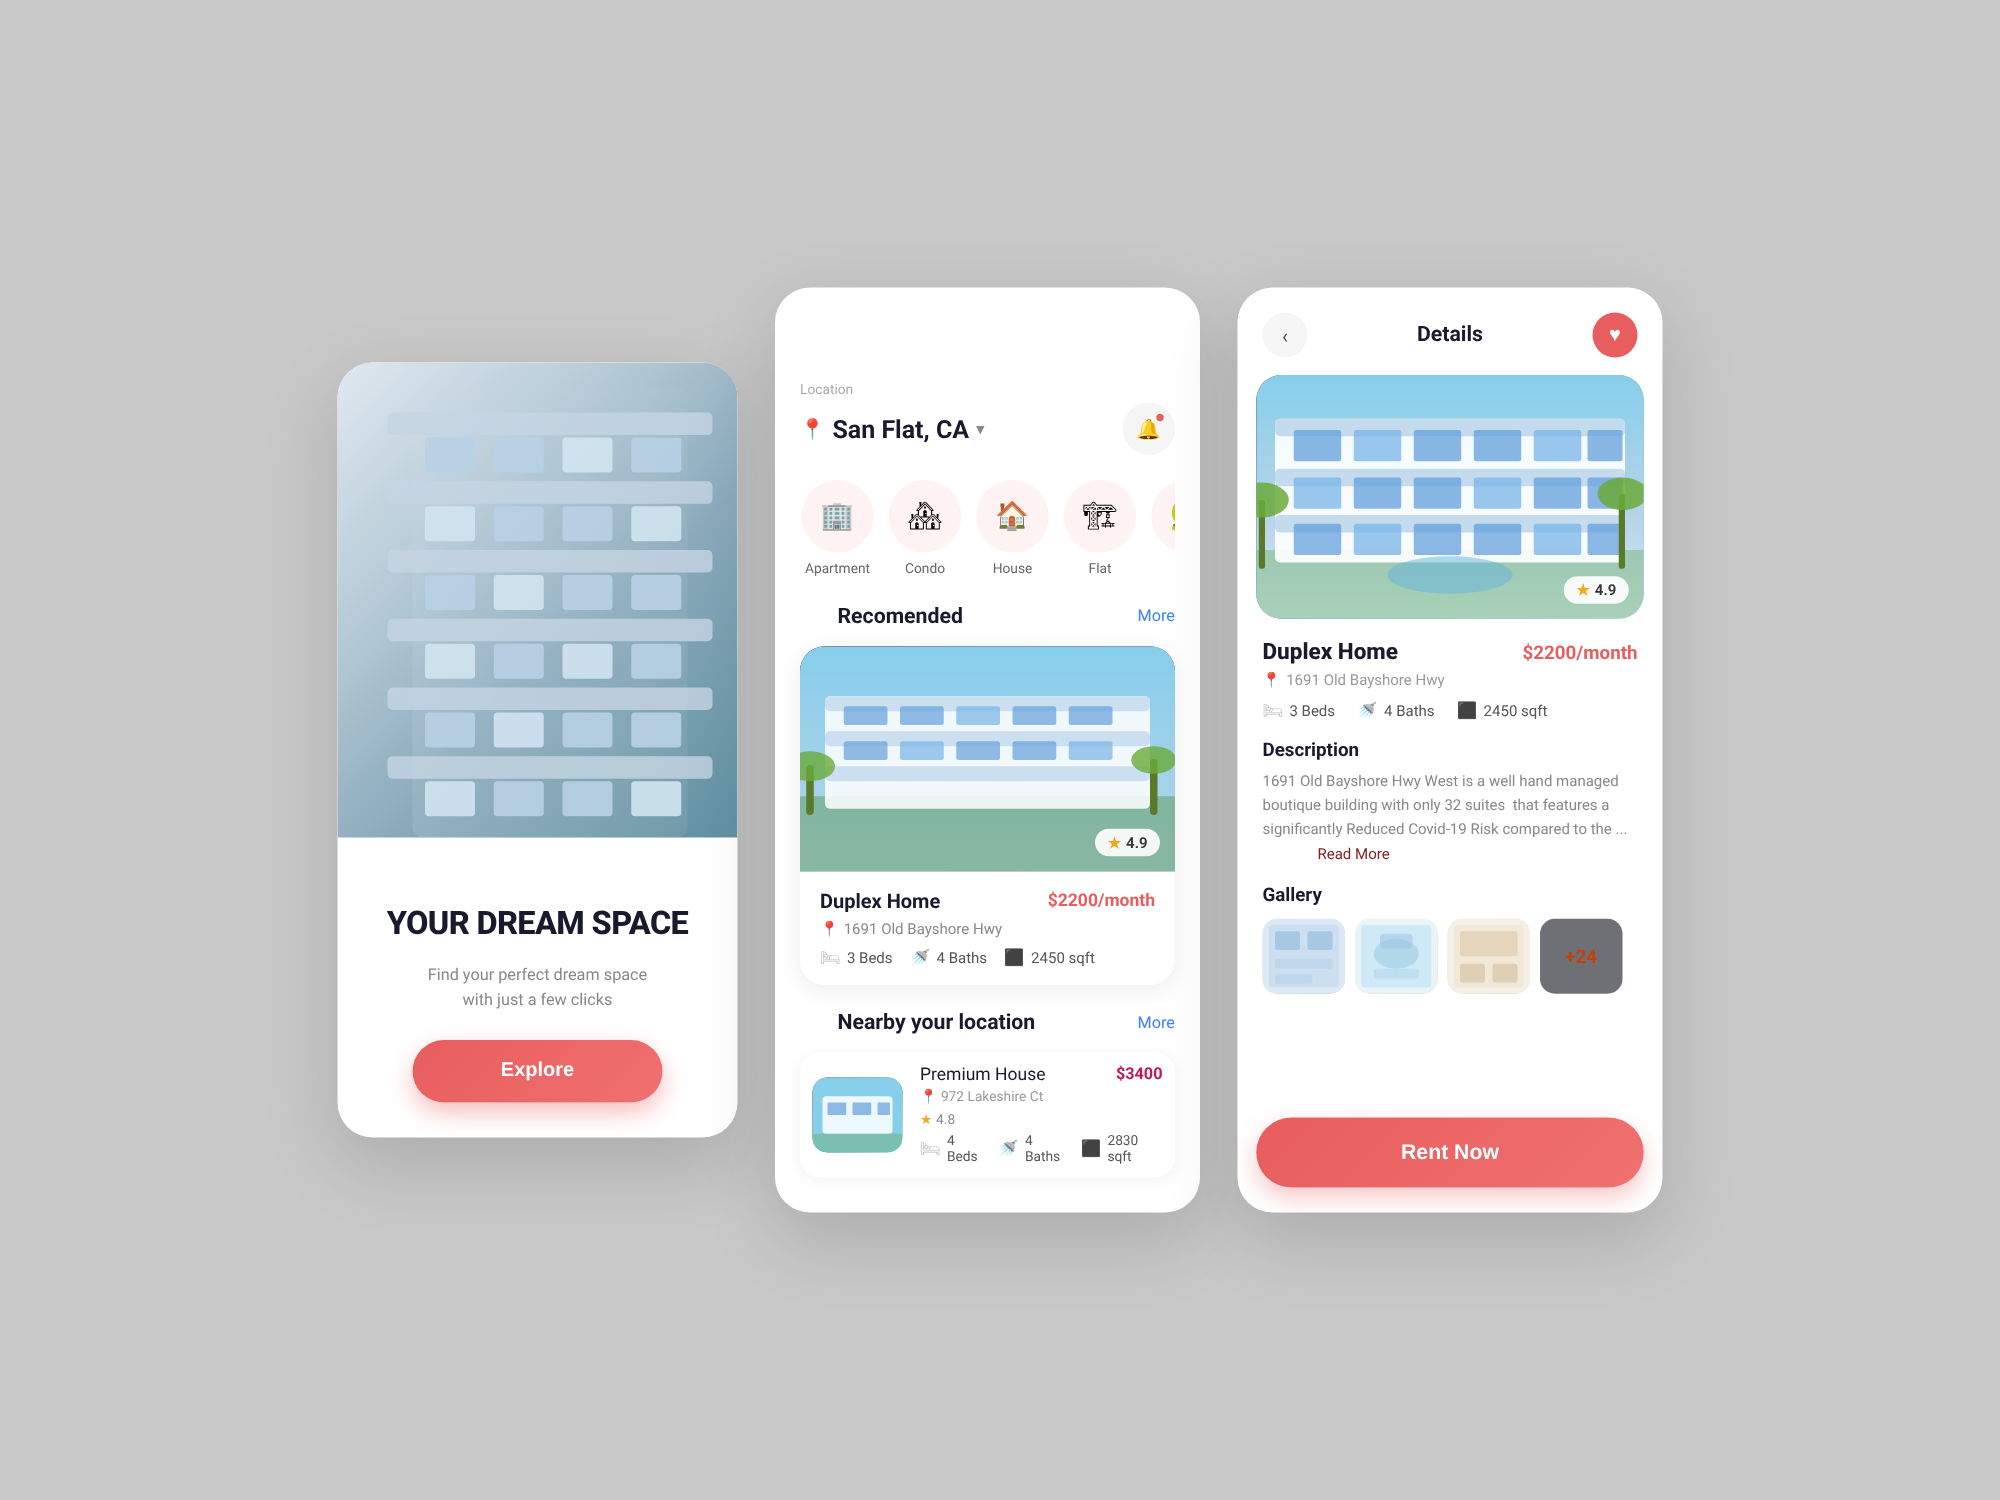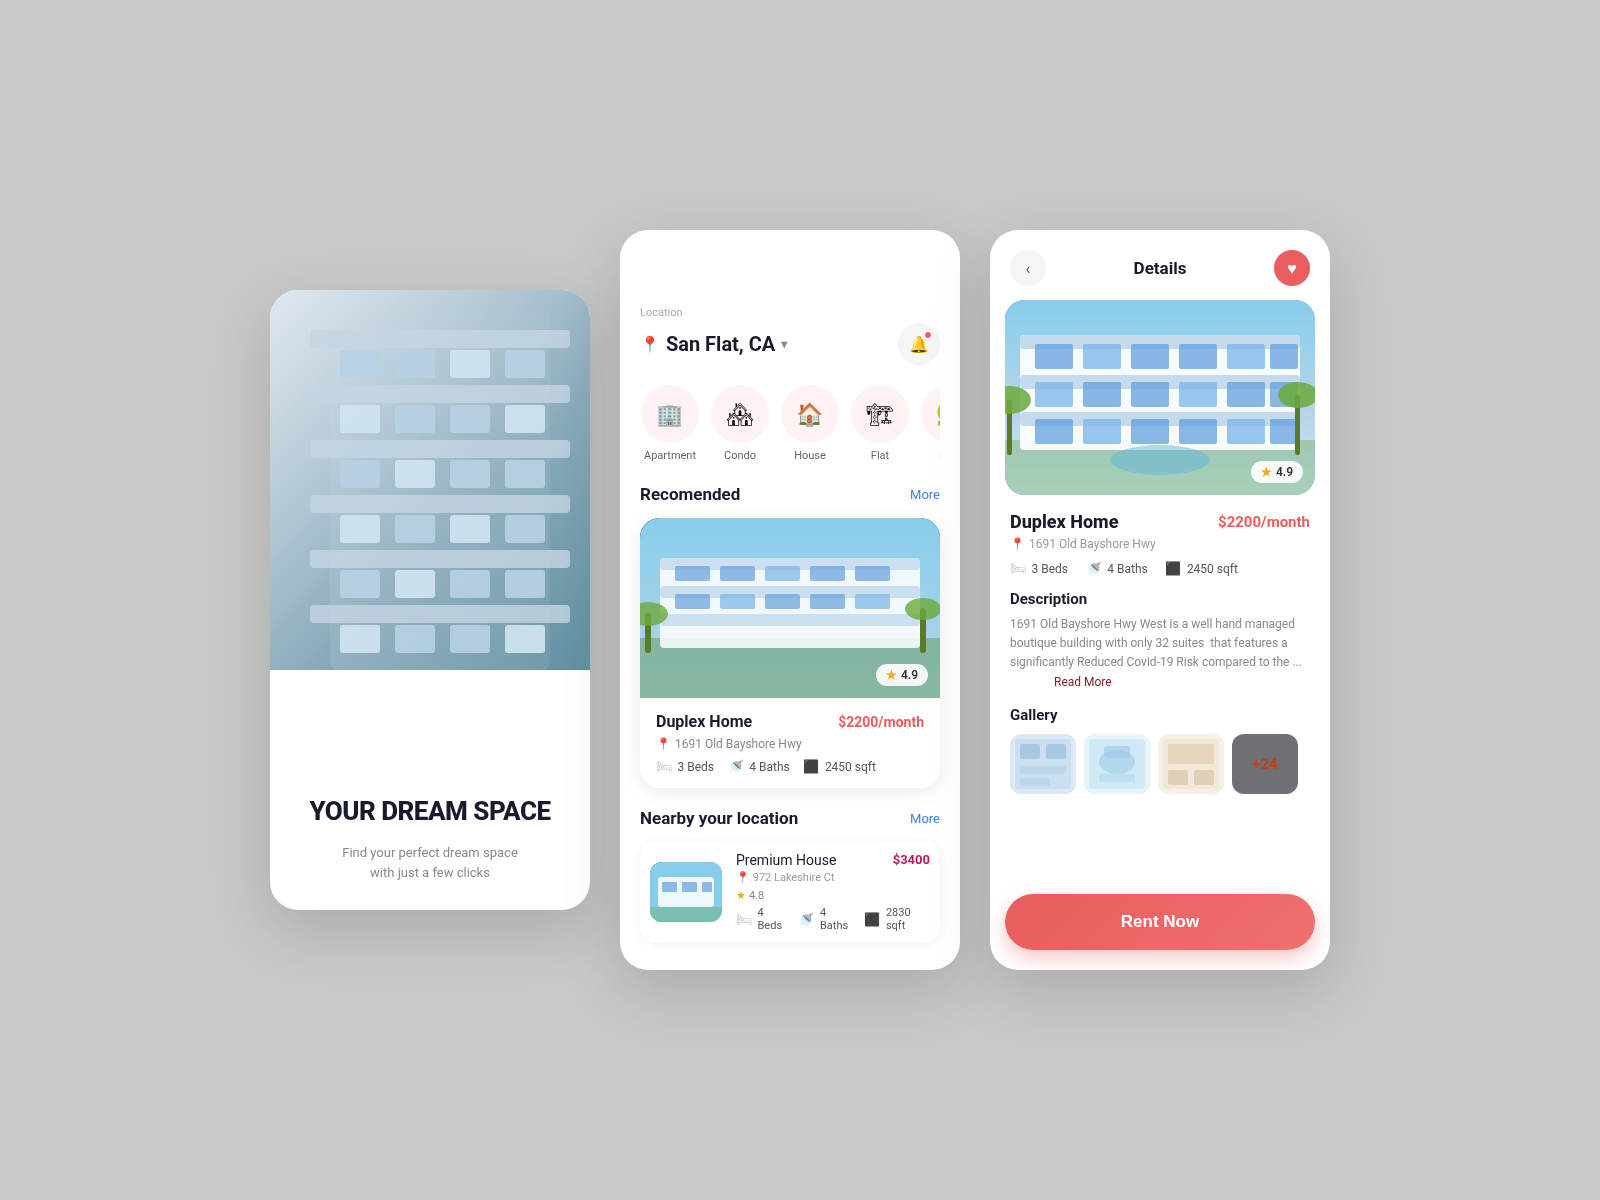--- a/index.html
+++ b/index.html
@@ -169,20 +169,21 @@
     .section-header {
       display: flex;
       justify-content: space-between;
       align-items: center;
       margin-bottom: 14px;
     }
     .section-title {
       font-size: 17px;
       font-weight: 700;
       color: #1a1a2e;
+      margin-left: 30px;
     }
     .more-link {
       font-size: 13px;
       color: #3b82f6;
       cursor: pointer;
     }
     .property-card {
       background: #fff;
       border-radius: 20px;
       overflow: hidden;
@@ -524,20 +525,21 @@
         <rect x="235" y="280" width="40" height="28" rx="3" fill="#b8d0e4" opacity="0.9"></rect>
         <rect x="70" y="335" width="40" height="28" rx="3" fill="#d0e4f0" opacity="0.9"></rect>
         <rect x="125" y="335" width="40" height="28" rx="3" fill="#b8d0e4" opacity="0.9"></rect>
         <rect x="180" y="335" width="40" height="28" rx="3" fill="#b8d0e4" opacity="0.9"></rect>
         <rect x="235" y="335" width="40" height="28" rx="3" fill="#d0e4f0" opacity="0.9"></rect>
       </svg>
     </div>
     <div class="splash-content">
       <div class="splash-title">YOUR DREAM SPACE</div>
       <div class="splash-subtitle">Find your perfect dream space<br>with just a few clicks</div>
+      <button class="explore-btn">Explore</button>
     </div>
   </div>
 
   <div class="screen screen-2">
     <div class="location-label">Location</div>
     <div class="location-row">
       <div class="location-name">
         <span class="location-pin">📍</span>
         <span>San Flat, CA</span>
         <span class="chevron-down">▾</span>

